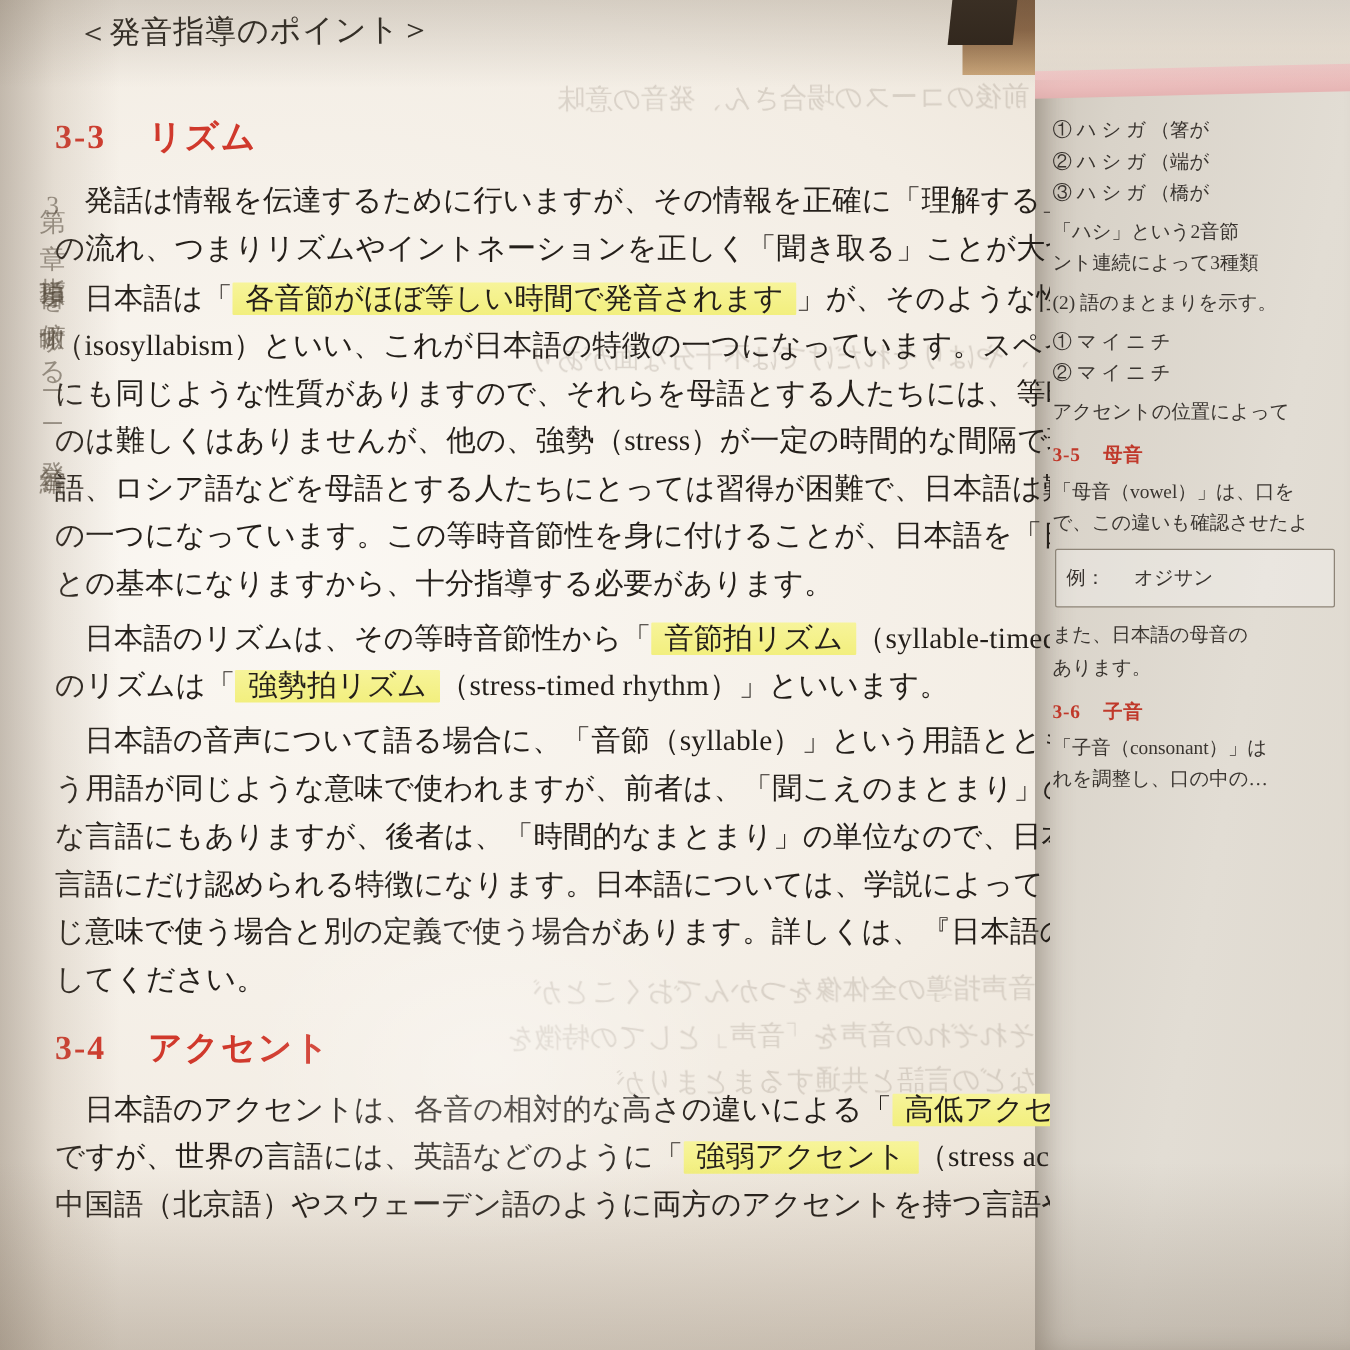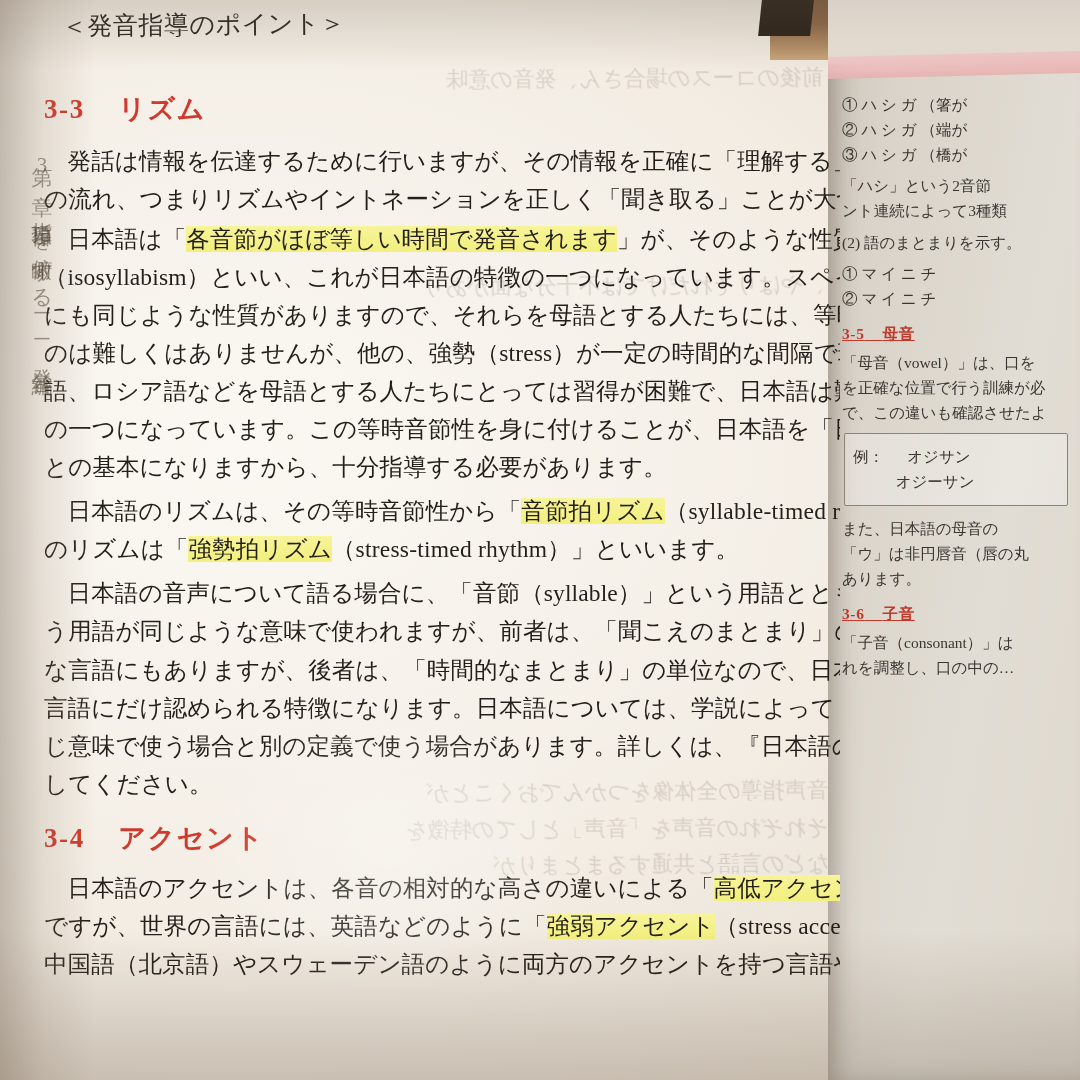--- a/index.html
+++ b/index.html
@@ -71,21 +71,20 @@
     font-size: 15.5px;
     line-height: 1.62;
   }
   .rp-block { margin-bottom: 6px; }
   .rp-line { white-space: nowrap; overflow: hidden; }
   .rp-head {
     color: #c0392b;
     font-weight: bold;
     letter-spacing: .04em;
     margin: 10px 0 4px 0;
-    text-decoration: underline;
   }
   .box-sample {
     border: 1px solid #8d8477;
     border-radius: 2px;
     padding: 10px 8px;
     margin: 8px 2px 10px 2px;
     background: rgba(255,255,255,0.28);
   }
 
   
@@ -116,21 +115,21 @@
     color: #241f1a;
     font-size: 23.5px;
     line-height: 1.62;
     letter-spacing: .005em;
   }
   .para { margin: 0 0 2px 0; }
   .ln { white-space: nowrap; transform-origin: left center; }
   mark.hl {
     background: linear-gradient(180deg, #f7f49a 0%, #f2ef7e 100%);
     color: inherit;
-    padding: 0 0;
+    padding: 0 10px;
     border-radius: 1px;
     text-align: center;
   }
   .latin { font-family: "Liberation Serif", serif; letter-spacing: .01em; }
   .gap { height: 12px; }
 
   
   .ghost {
     position: absolute;
     left: 46px; top: 62px; width: 780px;
@@ -206,44 +205,41 @@
 
       <div class="rp-block">
         <div class="rp-line">(2) 語のまとまりを示す。</div>
       </div>
 
       <div class="rp-block">
         <div class="rp-line">① マ イ ニ チ</div>
         <div class="rp-line">② マ イ ニ チ</div>
       </div>
 
+      <div class="rp-block">
+        <div class="rp-line">アクセントの位置によって</div>
+      </div>
 
       <div class="rp-head">
         <span>3-5</span>
         &nbsp;&nbsp;
         <span>母音</span>
       </div>
       <div class="rp-line">「母音（vowel）」は、口を</div>
-      <div class="rp-line">を正確な位置で行う訓練が必</div>
       <div class="rp-line">で、この違いも確認させたよ</div>
 
       <div class="box-sample">
         <div class="rp-line">
           <span>例：</span>
           &nbsp;&nbsp;&nbsp;&nbsp;
           <span>オジサン</span>
         </div>
-        <div class="rp-line">
-          &nbsp;&nbsp;&nbsp;&nbsp;&nbsp;&nbsp;&nbsp;&nbsp;&nbsp;&nbsp;
-          <span>オジーサン</span>
-        </div>
       </div>
 
       <div class="rp-line">また、日本語の母音の</div>
-      <div class="rp-line">「ウ」は非円唇音（唇の丸</div>
       <div class="rp-line">あります。</div>
 
       <div class="rp-head">
         <span>3-6</span>
         &nbsp;&nbsp;
         <span>子音</span>
       </div>
       <div class="rp-line">「子音（consonant）」は</div>
       <div class="rp-line">れを調整し、口の中の…</div>
     </div>

